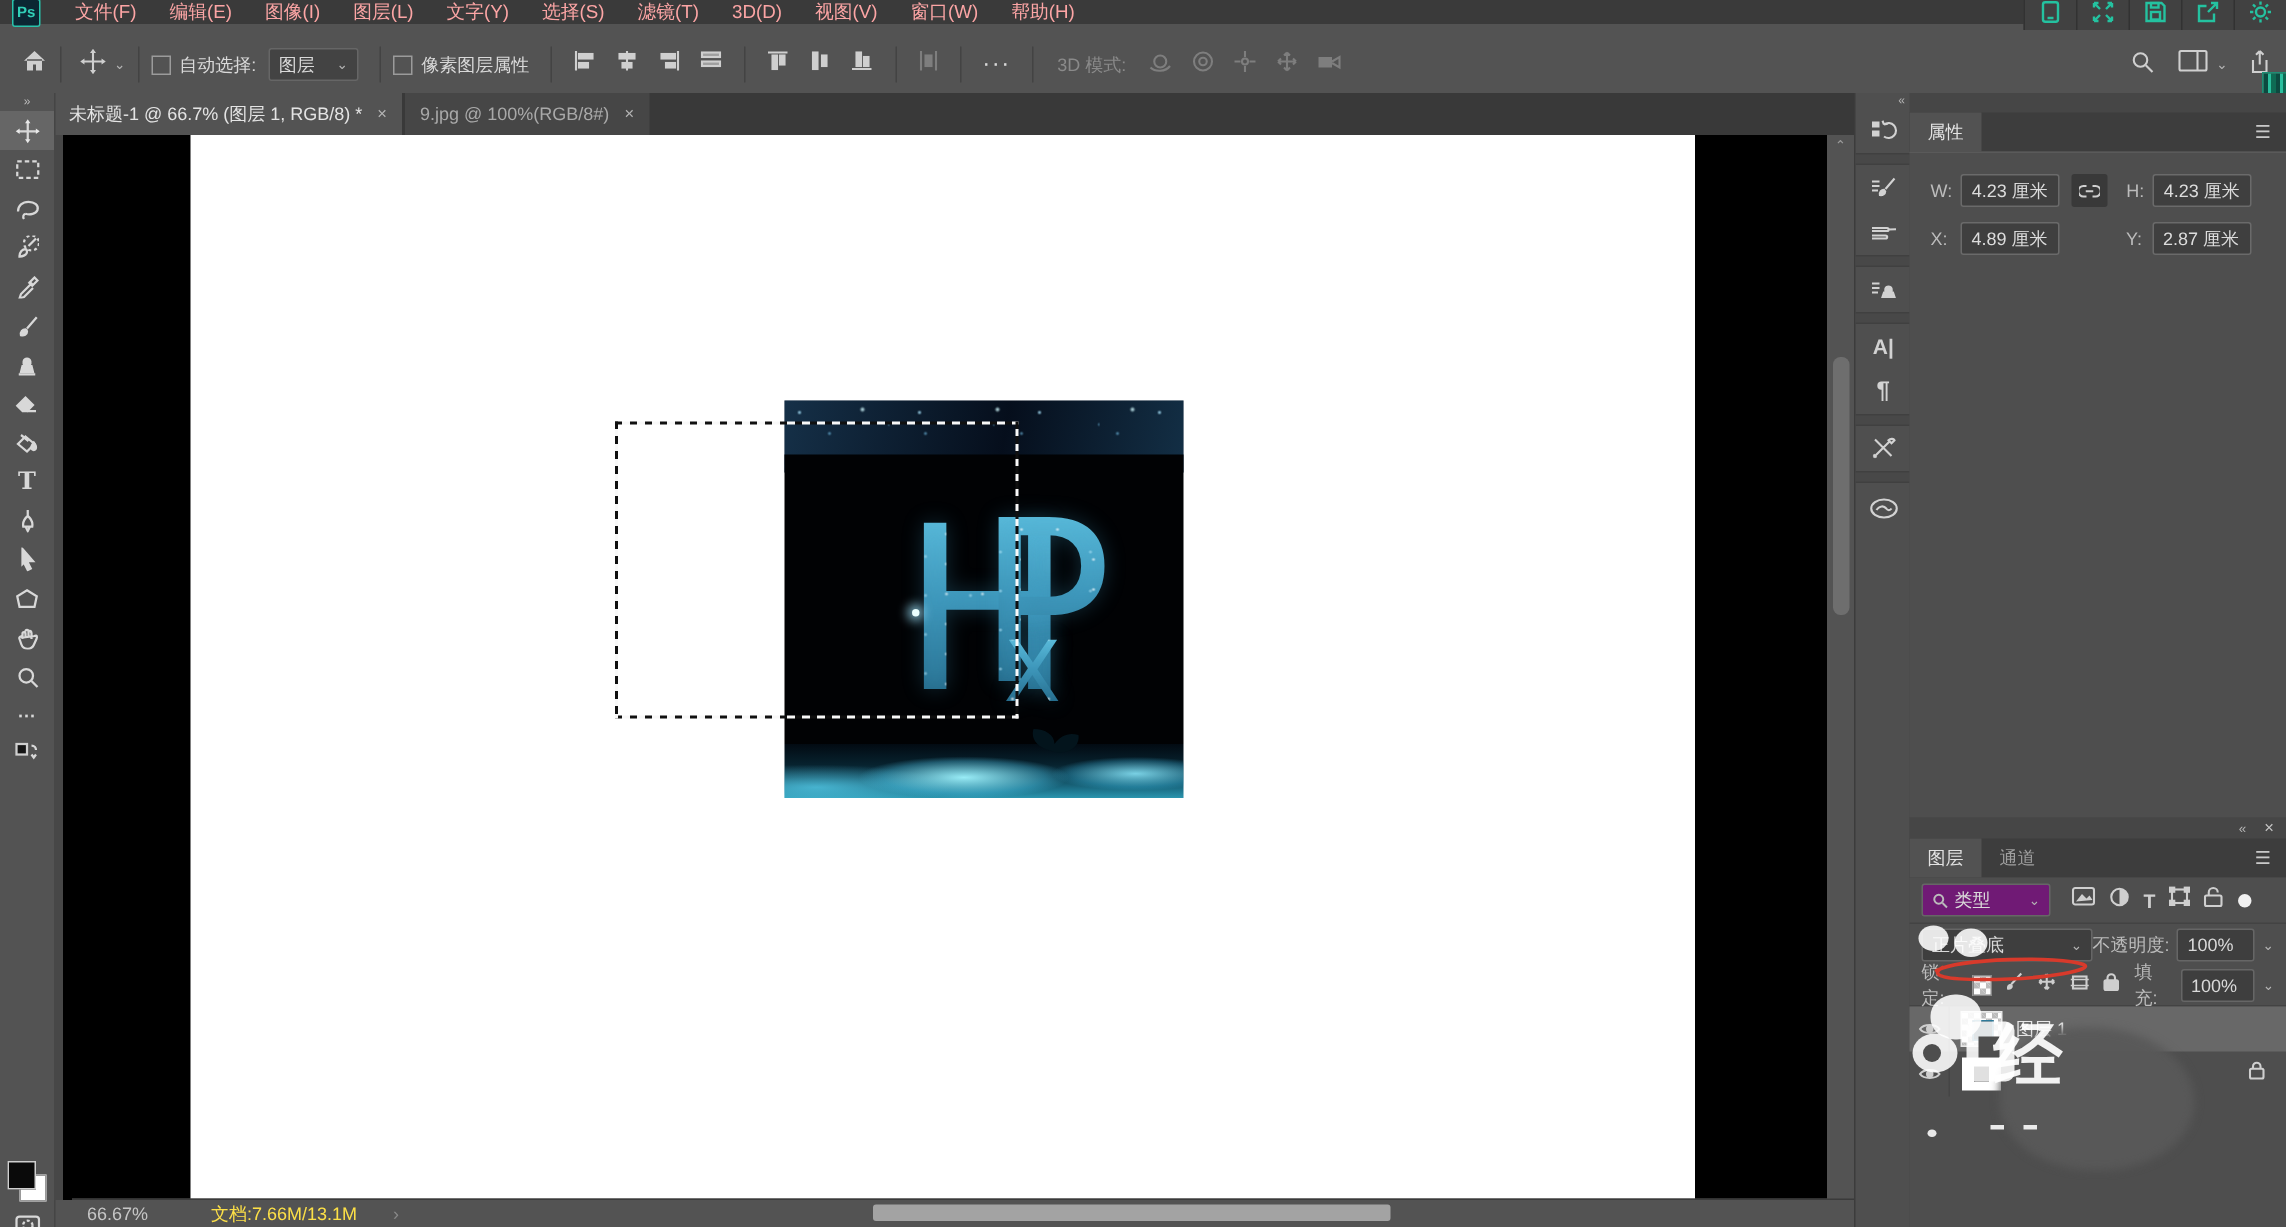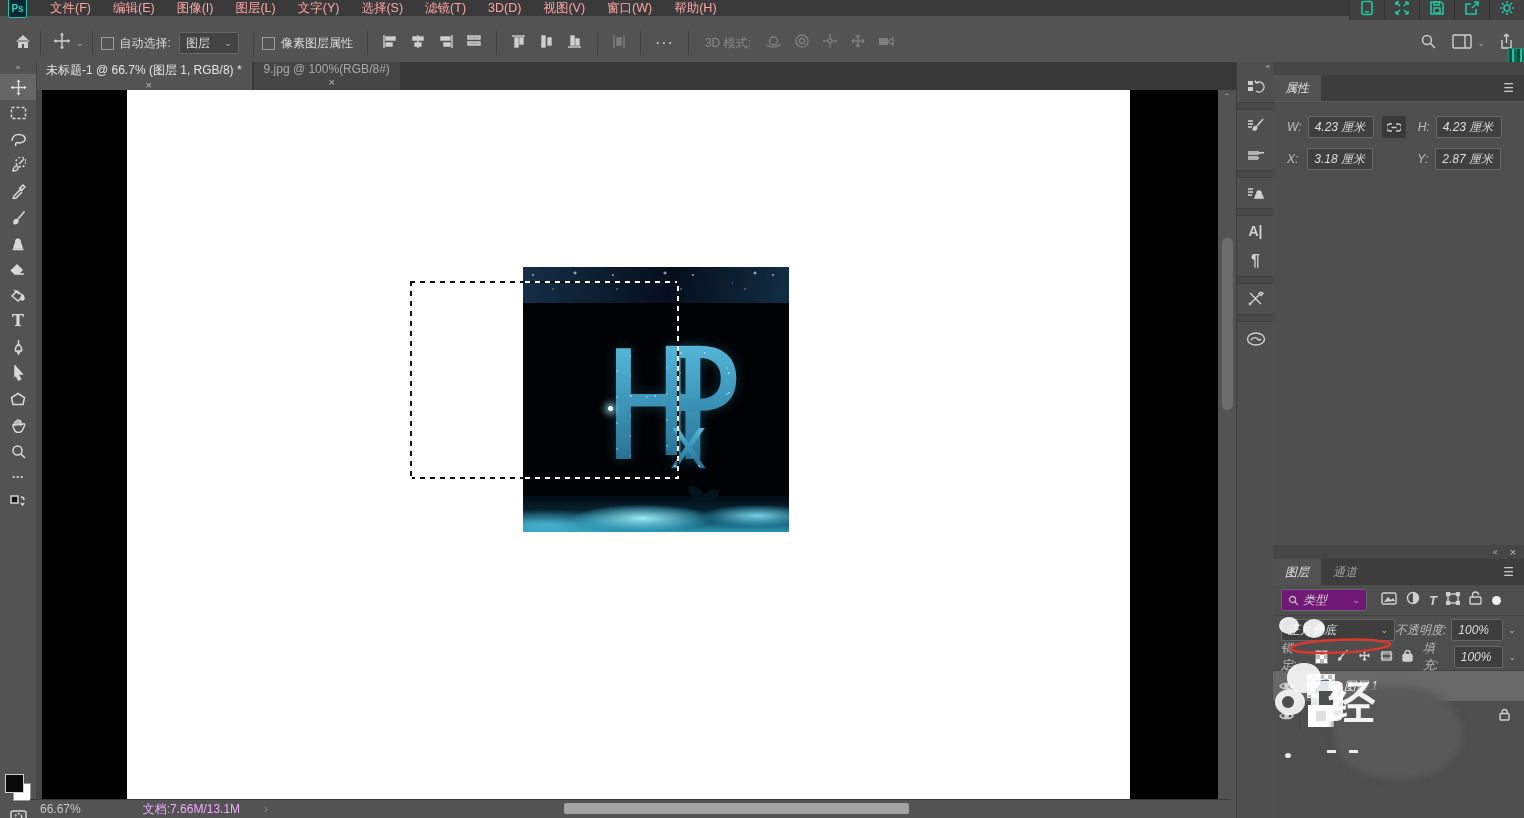--- a/index.html
+++ b/index.html
@@ -1,20 +1,20 @@
 <!DOCTYPE html>
 <html><head>
 <meta charset="utf-8">
 <style>
   html,body{margin:0;padding:0;background:#222;}
   #app{position:relative;width:1524px;height:818px;background:#535353;
        font-family:"Liberation Sans","DejaVu Sans",sans-serif;overflow:hidden;
        -webkit-font-smoothing:antialiased;}
   .abs{position:absolute;}
-  .flex{display:flex;align-items:center;font-style:italic;}
+  .flex{display:flex;align-items:center;}
   .txt{color:#d9d9d9;font-size:12px;white-space:nowrap;}
   .dim{color:#8a8a8a;}
   
   #menubar{position:absolute;left:0;top:0;right:0;height:16px;background:#3a3a3a;display:flex;align-items:center;}
   .ps-logo{width:17px;height:17px;margin:0 12px 0 8px;background:#0b2733;border:1px solid #29c3ac;border-radius:2px;
            color:#31cfb7;font-size:10px;font-weight:bold;display:flex;align-items:center;justify-content:center;}
   .menu-item{padding:0 11px;color:#fca5a5;font-size:12.5px;line-height:24px;}
   #capture-strip{margin-left:auto;height:24px;display:flex;background:#414141;}
   .cap-cell{width:34px;height:24px;display:flex;align-items:center;justify-content:center;border-left:1px solid #323232;}
   .cap-cell svg{stroke:#24c2a0;fill:none;stroke-width:1.6;}
@@ -23,21 +23,21 @@
   .sep{width:1px;height:24px;background:#434343;margin:0 8px;}
   .checkbox{width:11px;height:11px;border:1px solid #9b9b9b;background:transparent;margin-right:6px;flex:0 0 auto;}
   .field{background:#434343;border:1px solid #666;border-radius:2px;height:20px;display:flex;align-items:center;
          color:#d9d9d9;font-size:12px;padding:0 6px;}
   .chev{font-size:9px;color:#b5b5b5;margin-left:5px;}
   .opt-icon svg{stroke:#cfcfcf;fill:none;stroke-width:1.4;}
   .opt-icon.dimmed svg{stroke:#7e7e7e;}
   .align-ic{margin:0 6px;}
   
   #tabbar{position:absolute;left:36px;top:62px;width:1200px;height:28px;background:#393939;display:flex;}
-  .doc-tab{height:28px;display:flex;align-items:center;padding:0 10px;font-size:12px;flex-direction:column;}
+  .doc-tab{height:28px;display:flex;align-items:center;padding:0 10px;font-size:12px;}
   .doc-tab.active{background:#535353;color:#e4e4e4;}
   .doc-tab.inactive{background:#464646;color:#a9a9a9;margin-left:2px;}
   .tab-x{margin-left:10px;font-size:11px;color:#b5b5b5;}
   
   #toolbar{position:absolute;left:0;top:62px;width:36px;bottom:0;background:#535353;border-right:1px solid #454545;}
   .tool{width:36px;height:26px;display:flex;align-items:center;justify-content:center;}
   .tool svg{stroke:#d8d8d8;fill:none;stroke-width:1.5;}
   .tool.sel{background:#666;}
   .tool .glyph{color:#d8d8d8;font-size:15px;font-weight:bold;line-height:1;}
   
@@ -70,21 +70,21 @@
        radial-gradient(90px 18px at 45% 62%, rgba(160,245,255,.95), rgba(80,200,235,.35) 60%, transparent 78%),
        radial-gradient(70px 14px at 88% 55%, rgba(140,235,255,.85), rgba(60,180,220,.3) 62%, transparent 80%),
        radial-gradient(120px 20px at 8% 80%, rgba(90,210,240,.7), transparent 75%),
        linear-gradient(180deg,#020a12 0%,#07222e 38%,#0e4254 62%,#1b6d85 82%,#2b95ae 100%);}
   .star-bright{position:absolute;width:5px;height:5px;border-radius:50%;background:#eaffff;
      box-shadow:0 0 7px 3px rgba(160,230,255,.8);}
   
   .ants-h{position:absolute;height:2px;background:repeating-linear-gradient(90deg,#101010 0 5px,#f8f8f8 5px 10px);}
   .ants-v{position:absolute;width:2px;background:repeating-linear-gradient(180deg,#101010 0 5px,#f8f8f8 5px 10px);}
   
-  #statusbar{position:absolute;left:30px;bottom:0;width:1200px;height:18px;background:#535353;border-top:1px solid #3a3a3a;display:flex;align-items:center;}
+  #statusbar{position:absolute;left:48px;bottom:0;width:1200px;height:18px;background:#535353;border-top:1px solid #3a3a3a;display:flex;align-items:center;}
   #hscroll-thumb{position:absolute;left:534px;top:3px;width:345px;height:11px;background:#a3a3a3;border-radius:2px;}
   
   #dock{position:absolute;left:1236px;top:62px;width:37px;bottom:0;background:#4f4f4f;border-left:1px solid #3c3c3c;}
   .dock-cell{width:37px;height:30px;display:flex;align-items:center;justify-content:center;}
   .dock-cell svg{stroke:#d2d2d2;fill:none;stroke-width:1.4;}
   .dock-cell .glyph{color:#d2d2d2;font-size:14px;font-weight:bold;}
   .dock-gap{height:6px;border-bottom:1px solid #404040;border-top:1px solid #404040;background:#484848;}
   #panels{position:absolute;left:1273px;top:62px;width:251px;bottom:0;background:#464646;}
   .ptab{height:26px;display:flex;align-items:center;padding:0 12px;font-size:12px;}
   .ptab.active{background:#525252;color:#e2e2e2;}
@@ -399,21 +399,21 @@
     </div>
     <div id="scroll-strip">
       <div style="color:#9a9a9a;font-size:9px;text-align:center;line-height:14px">⌃</div>
       <div id="vscroll-thumb"></div>
     </div>
 
   </div>
 
   <div id="statusbar">
     <span class="txt" style="margin-left:10px;color:#c6c6c6">66.67%</span>
-    <span class="txt" style="margin-left:62px;color:#f0abfc">文档:7.66M/13.1M</span>
+    <span class="txt" style="margin-left:42px;color:#fde047">文档:7.66M/13.1M</span>
     <span class="txt dim" style="margin-left:24px">›</span>
     <div id="hscroll-thumb"></div>
   </div>
 
   <div id="dock">
     <div style="height:10px;color:#b5b5b5;font-size:8px;text-align:right;padding-right:4px;line-height:10px">«</div>
     <div class="dock-cell">
         <svg width="18" height="16">
           <rect x="1" y="2" width="5" height="4" fill="#d2d2d2" stroke="none"></rect>
           <rect x="1" y="8" width="5" height="4" fill="#d2d2d2" stroke="none"></rect>
@@ -476,21 +476,21 @@
           <div style="width:24px;height:22px;background:#393939;border-radius:2px;margin-left:8px;display:flex;align-items:center;justify-content:center">
             <svg width="14" height="9">
                 <path d="M5 1H3a3 3 0 0 0 0 7h2M9 1h2a3 3 0 0 1 0 7H9M4.5 4.5h5" stroke="#cfcfcf" fill="none" stroke-width="1.4"></path>
               </svg>
           </div>
           <span class="plabel" style="margin-left:12px">H:</span>
           <div class="pfield" style="width:52px;margin-left:6px">4.23 厘米</div>
         </div>
         <div class="flex" style="margin:10px 12px 0 14px">
           <span class="plabel">X:</span>
-          <div class="pfield" style="width:52px;margin-left:9px">3.18 厘米</div>
+          <div class="pfield" style="width:52px;margin-left:9px">4.89 厘米</div>
           <span class="plabel" style="margin-left:44px">Y:</span>
           <div class="pfield" style="width:52px;margin-left:7px">2.87 厘米</div>
         </div>
       </div>
     </div>
 
     <div class="abs" style="left:0;top:483px;width:251px;bottom:0">
       <div class="flex" style="height:14px;background:#464646">
         <span style="margin-left:auto;color:#b5b5b5;font-size:9px">«</span>
         <span style="margin:0 8px 0 12px;color:#c5c5c5;font-size:11px">×</span>

